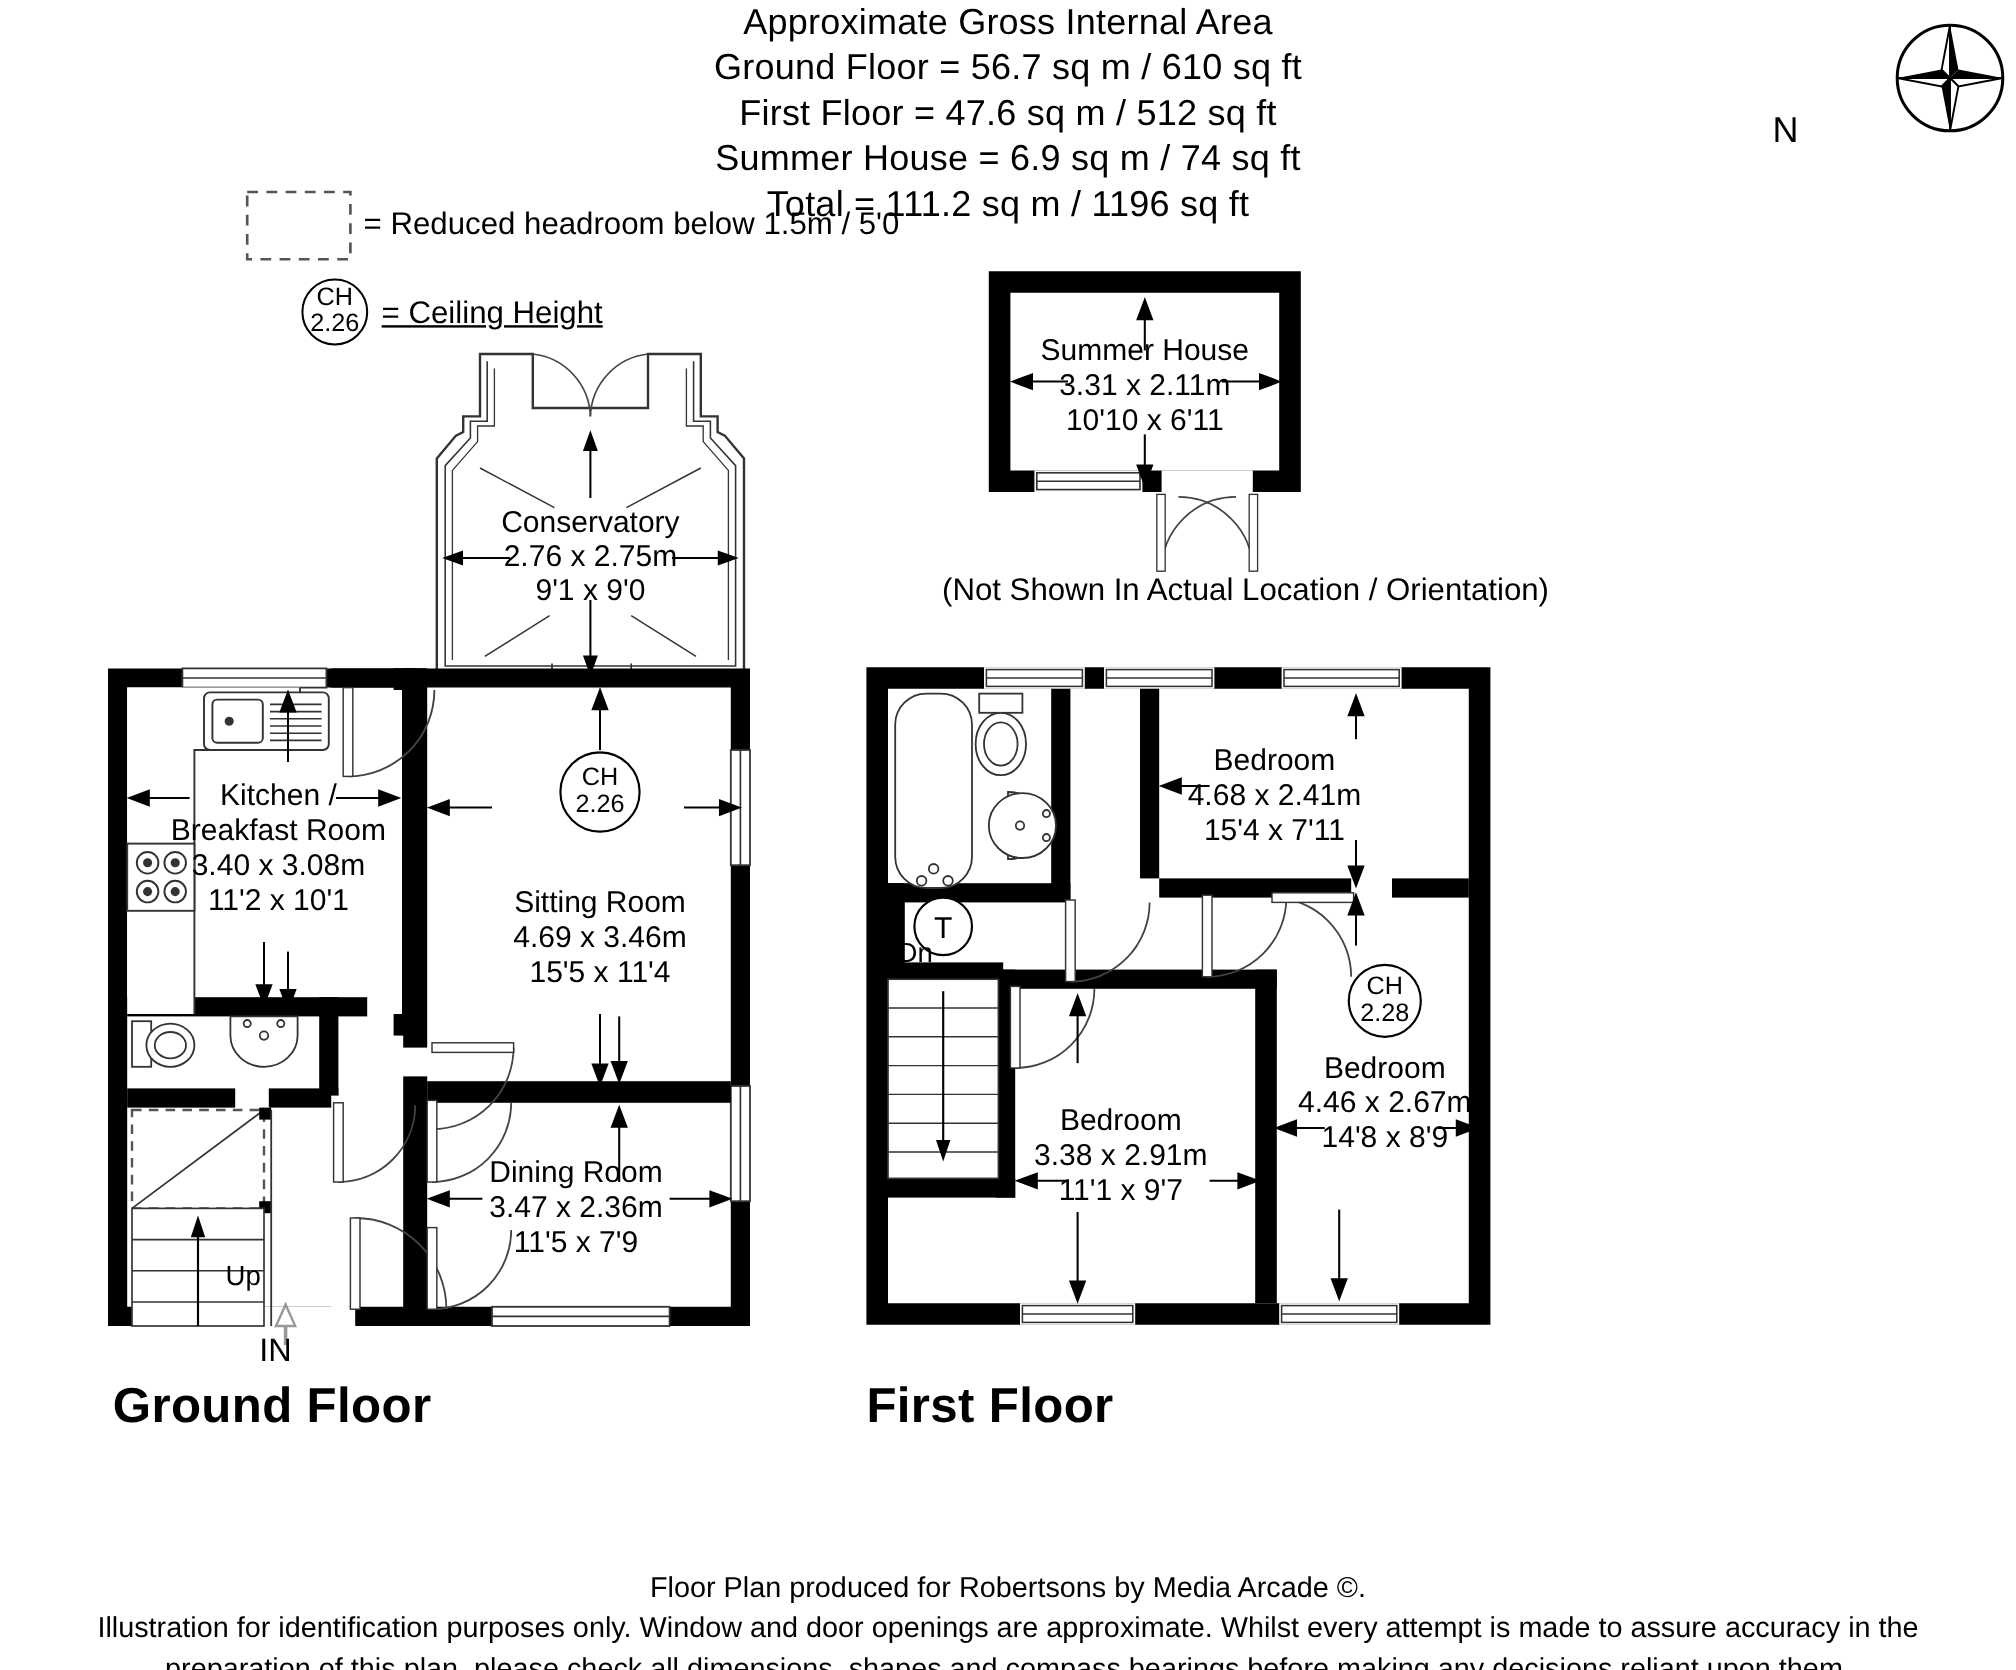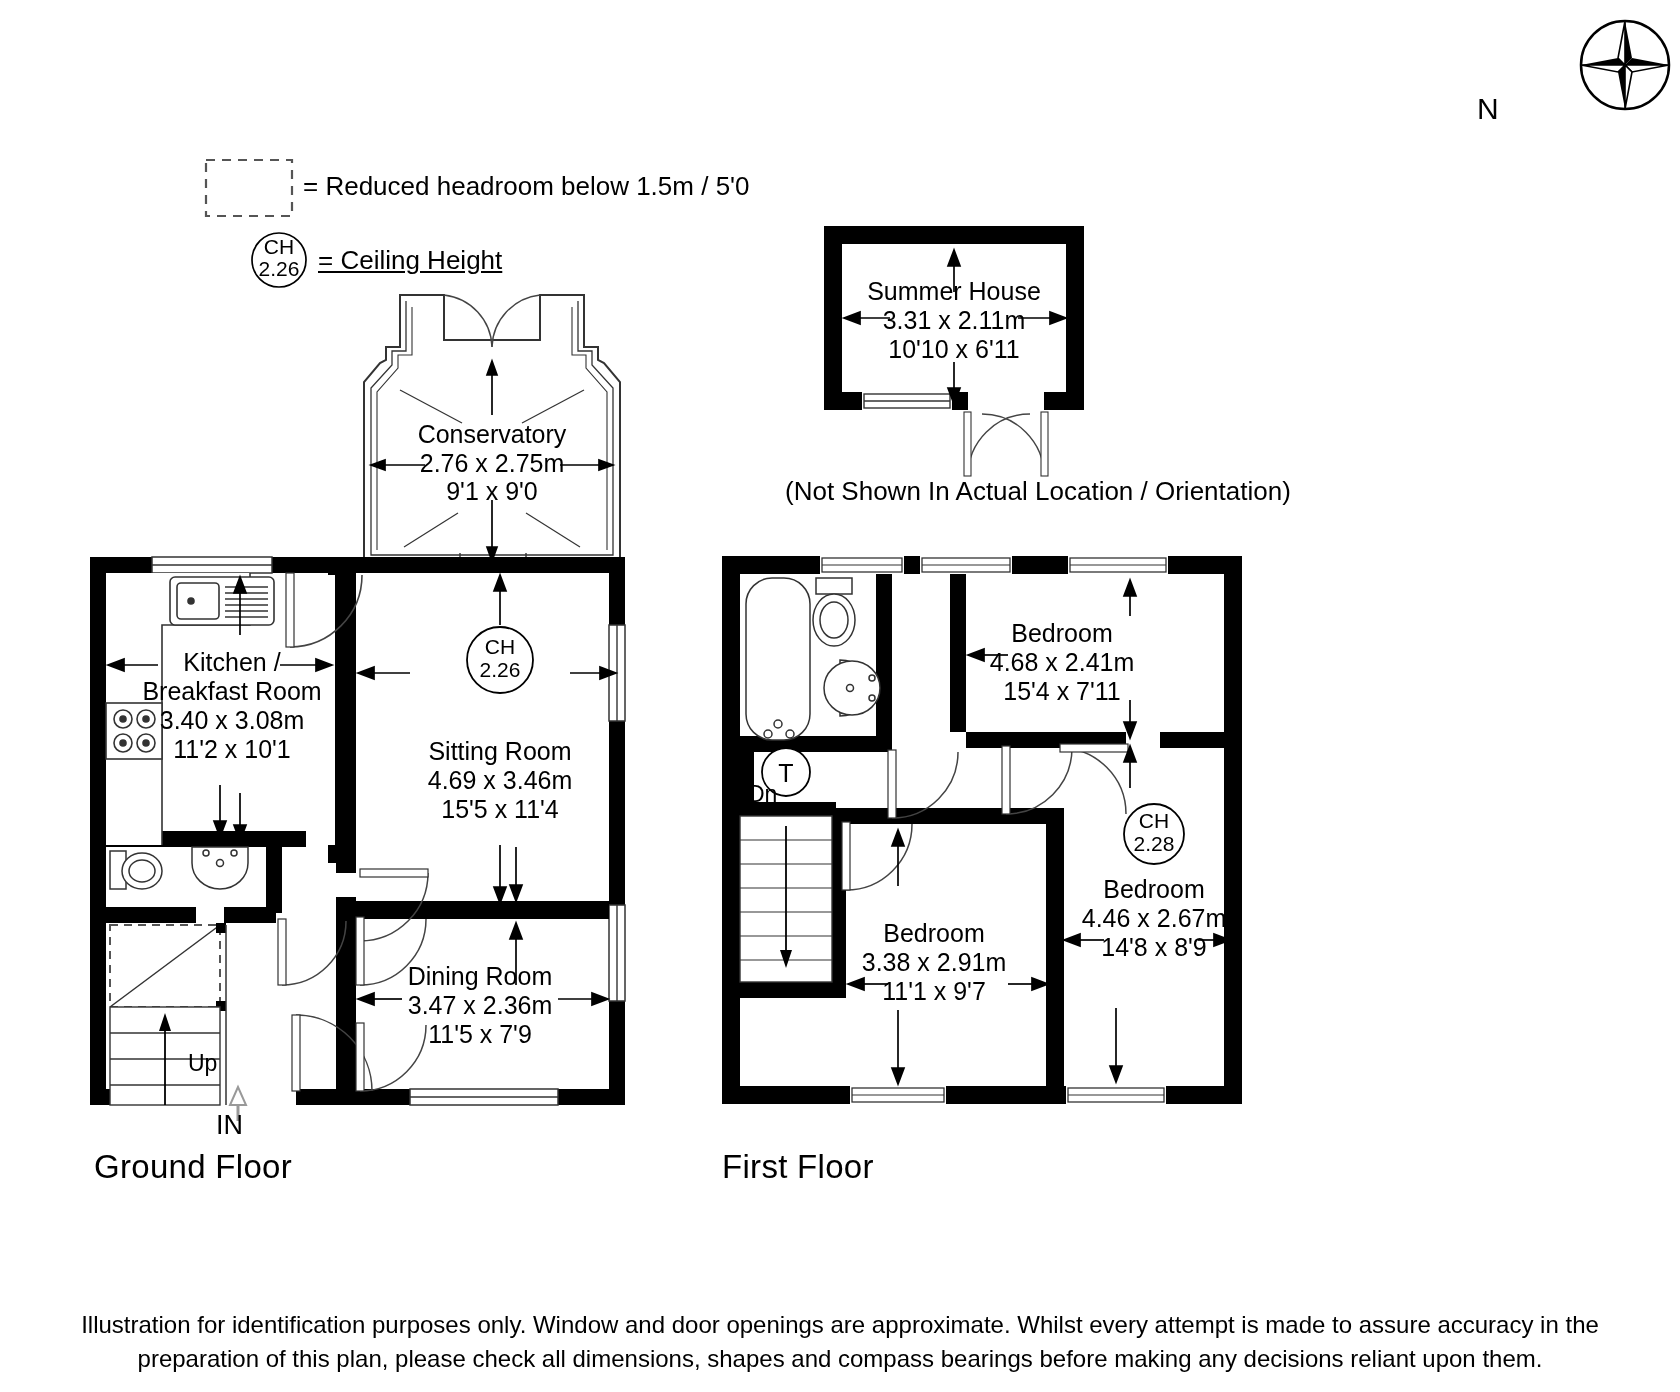--- a/index.html
+++ b/index.html
@@ -1,36 +1,43 @@
 <!DOCTYPE html>
 <html><head>
 <meta charset="utf-8">
 <style>
   html,body{margin:0;padding:0;background:#ffffff;}
   body{width:1680px;height:1392px;font-family:"Liberation Sans",sans-serif;color:#000;}
   #sheet{position:relative;width:1680px;height:1392px;overflow:hidden;background:#fff;}
   .hdr{position:absolute;left:0;top:0;width:1680px;text-align:center;}
   .hdr div{font-size:30px;line-height:38px;letter-spacing:0.2px;}
   .legend-txt{position:absolute;font-size:26px;line-height:30px;white-space:nowrap;}
-  .floor-title{position:absolute;font-size:33px;font-weight:normal;letter-spacing:0.3px;}
+  .floor-title{position:absolute;font-size:41px;font-weight:bold;letter-spacing:0.3px;}
   .footer{position:absolute;left:0;width:1680px;text-align:center;}
   .footer .l1{font-size:24px;line-height:32px;}
   .footer .l2{font-size:24px;line-height:34px;}
   .compass-n{position:absolute;font-size:30px;}
   svg{position:absolute;left:0;top:0;overflow:visible;}
   .rmlabel{font-family:"Liberation Sans",sans-serif;font-size:25px;fill:#000;text-anchor:middle;}
   .smlabel{font-family:"Liberation Sans",sans-serif;font-size:23px;fill:#000;}
   .chtxt{font-family:"Liberation Sans",sans-serif;font-size:21px;fill:#000;text-anchor:middle;}
   .note{position:absolute;font-size:26px;white-space:nowrap;margin-left:28px;}
 </style>
 </head>
 <body>
 
 <div id="sheet">
 
+  <div class="hdr" style="top:0px;">
+    <div>Approximate Gross Internal Area</div>
+    <div>Ground Floor = 56.7 sq m / 610 sq ft</div>
+    <div>First Floor = 47.6 sq m / 512 sq ft</div>
+    <div>Summer House = 6.9 sq m / 74 sq ft</div>
+    <div>Total = 111.2 sq m / 1196 sq ft</div>
+  </div>
 
   <svg width="120" height="120" style="left:1570px;top:15px;">
     <circle cx="55" cy="50" r="44" fill="#fff" stroke="#000" stroke-width="2.5"></circle>
 
     <polygon points="55,6 62,43 55,50" fill="#000"></polygon>
     <polygon points="55,6 48,43 55,50" fill="#fff" stroke="#000" stroke-width="1.6"></polygon>
     <polygon points="99,50 62,57 55,50" fill="#fff" stroke="#000" stroke-width="1.6"></polygon>
     <polygon points="99,50 62,43 55,50" fill="#000"></polygon>
     <polygon points="55,94 48,57 55,50" fill="#000"></polygon>
     <polygon points="55,94 62,57 55,50" fill="#fff" stroke="#000" stroke-width="1.6"></polygon>
@@ -418,17 +425,18 @@
         <polygon points="186,534 180,518 192,518"></polygon>
     </g>
   </svg>
 
   <div class="legend-txt" style="left:216px;top:1110px;font-size:27px;text-align:center;">IN</div>
 
   <div class="floor-title" style="left:94px;top:1148px;">Ground Floor</div>
   <div class="floor-title" style="left:722px;top:1148px;">First Floor</div>
 
   <div class="footer" style="top:1308px;">
+    <div class="l1">Floor Plan produced for Robertsons by Media Arcade ©.</div>
     <div class="l2">Illustration for identification purposes only. Window and door openings are approximate. Whilst every attempt is made to assure accuracy in the</div>
     <div class="l2">preparation of this plan, please check all dimensions, shapes and compass bearings before making any decisions reliant upon them.</div>
   </div>
 
 </div>
 
 </body></html>

